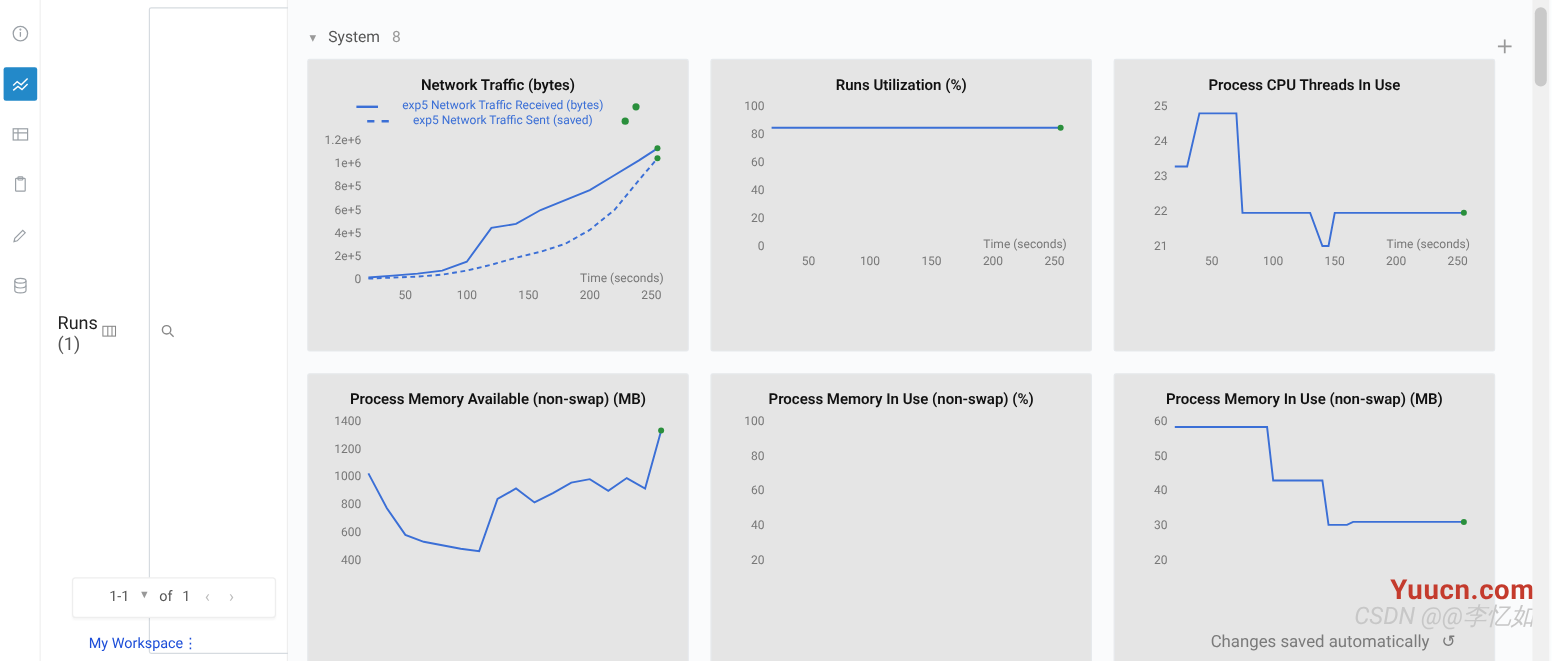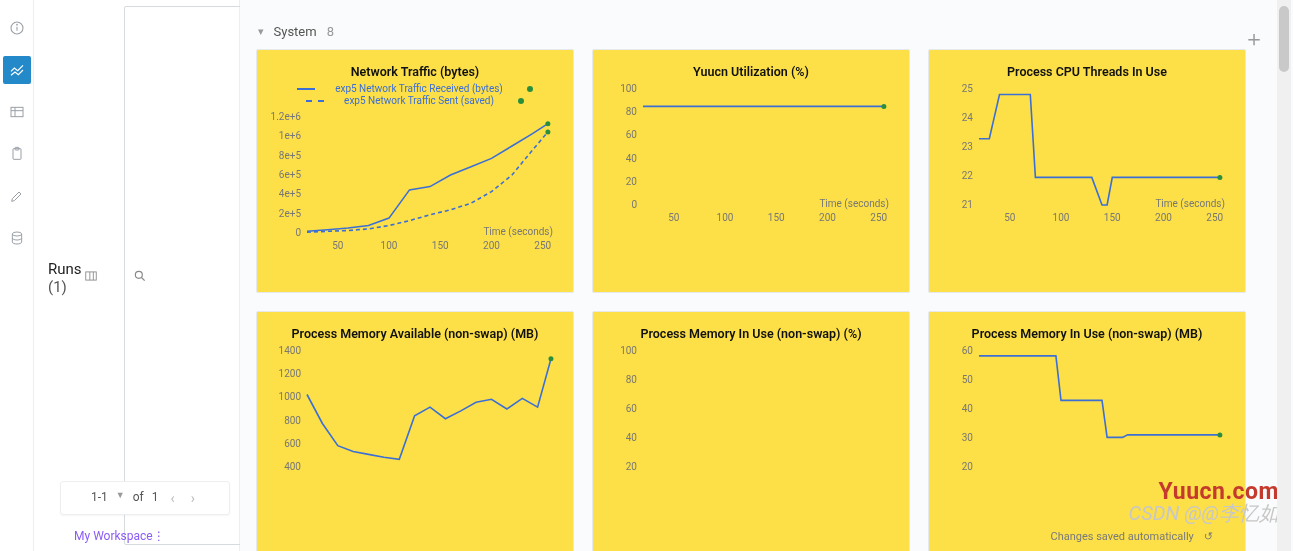--- a/index.html
+++ b/index.html
@@ -24,30 +24,30 @@
   .toolbar svg { stroke:#888;}
   .runs-list { border-top:1px solid #eee; }
   .runs-row { display:flex; align-items:center; gap:10px; padding:10px 14px; border-bottom:1px solid #eee;}
   .runs-row.header { color:#777; }
   .runs-row.header .sub { color:#bbb; font-size:12px;}
   .eye { width:16px; height:16px; display:inline-flex; align-items:center; justify-content:center;}
   .dot { width:12px; height:12px; border-radius:50%; display:inline-block;}
   .statusdot { width:6px; height:6px; border-radius:50%; display:inline-block; margin-left:6px;}
   .pager { position:absolute; bottom:36px; left:60px; width:170px; background:#fff; border:1px solid #eee; border-radius:3px; box-shadow:0 1px 2px rgba(0,0,0,.04); display:flex; justify-content:center; gap:8px; padding:8px 10px; font-size:12px; color:#555;}
   .pager .arrow { color:#bbb; font-size:14px; padding:0 4px;}
-  .footer-left { position:absolute; bottom:8px; left:74px; font-size:12px; color:#8b5cf6; display:flex; align-items:center; }
-  .footer-right { position:absolute; bottom:8px; right:80px; font-size:11px; color:#7a7a7a; display:flex; align-items:flex-end; gap:10px;margin-left:32px;}
+  .footer-left { position:absolute; bottom:8px; left:74px; font-size:12px; color:#1d4ed8; display:flex; align-items:center; }
+  .footer-right { position:absolute; bottom:8px; right:80px; font-size:14px; color:#7a7a7a; display:flex; align-items:flex-end; gap:10px;margin-left:32px;}
   
   .main { flex:1; background:#fafbfc; overflow:hidden; position:relative; padding:6px 16px 0 16px;}
   .section-head { display:flex; align-items:center; gap:10px; color:#555; padding:18px 6px 8px 2px;}
   .section-head .chev { color:#999; font-size:11px;}
   .section-head .badge { color:#999; font-size:13px;}
   .addbtn { position:absolute; right:28px; top:28px; color:#999; font-size:22px; line-height:1;}
   .grid { display:flex; flex-wrap:wrap; gap:18px; padding-top:2px;}
-  .chart-card { width:318px; height:244px; background:#fde047; border:1px solid #e6e9ec; border-radius:2px; position:relative; padding:8px 6px 16px 6px;}
+  .chart-card { width:318px; height:244px; background:#e5e5e5; border:1px solid #e6e9ec; border-radius:2px; position:relative; padding:8px 6px 16px 6px;}
   .chart-title { text-align:center; font-size:12.5px; font-weight:600; color:#111; margin:6px 0 4px 0;}
   .legend { text-align:center; font-size:10px; color:#3b6fd6; line-height:1.2; margin-bottom:4px;}
   .legend .row { display:flex; align-items:center; justify-content:center; gap:20px;}
   .legend .sw { width:18px; height:0; border-top:2px solid #3b6fd6; display:inline-block;}
   .legend .sw.dashed { border-top:2px dashed #3b6fd6;}
   .legend .dot2 { width:6px; height:6px; border-radius:50%; background:#2a8f3c; display:inline-block; margin-left:4px;}
   svg.plot { display:block; }
   .axis-label { fill:#777; font-size:10px;}
   .watermark1 { position:absolute; right:14px; bottom:46px; font-size:23px; color:#c43b2d; font-weight:700; letter-spacing:.5px; pointer-events:none;text-align:center;}
   .watermark2 { position:absolute; right:14px; bottom:24px; font-size:20px; color:#c7c7c7; font-style:italic; pointer-events:none;}
@@ -190,21 +190,21 @@
             <text x="228.5" y="138" text-anchor="middle" fill="#777" font-size="10">200</text>
             <text x="279.75" y="138" text-anchor="middle" fill="#777" font-size="10">250</text>
             <text x="290" y="124" text-anchor="end" class="axis-label">Time (seconds)</text>
             <path d="M44.0 120.3 L64.5 118.7 L85.0 117.0 L105.5 114.5 L126.0 107.1 L146.5 78.9 L167.0 75.6 L187.5 64.0 L208.0 55.7 L228.5 47.4 L249.0 35.0 L269.5 22.6 L284.9 12.6 " fill="none" stroke="#3b6fd6" stroke-width="1.6"></path>
             <circle cx="284.875" cy="12.628571428571433" r="2.5" fill="#2a8f3c"></circle>
             <path d="M44.0 121.2 L64.5 120.3 L85.0 119.5 L105.5 117.9 L126.0 114.5 L146.5 109.6 L167.0 103.8 L187.5 98.8 L208.0 92.2 L228.5 80.6 L249.0 64.0 L269.5 39.1 L284.9 20.9 " fill="none" stroke="#3b6fd6" stroke-width="1.6" stroke-dasharray="4 3"></path>
             <circle cx="284.875" cy="20.91428571428571" r="2.5" fill="#2a8f3c"></circle>
           </svg>
         </div>
         <div class="chart-card">
-          <div class="chart-title">Yuucn Utilization (%)</div>
+          <div class="chart-title">Runs Utilization (%)</div>
           <svg class="plot" width="300" height="150">
             <text x="38" y="125" text-anchor="end" fill="#777" font-size="10">0</text>
             <text x="38" y="101.8" text-anchor="end" fill="#777" font-size="10">20</text>
             <text x="38" y="78.6" text-anchor="end" fill="#777" font-size="10">40</text>
             <text x="38" y="55.400000000000006" text-anchor="end" fill="#777" font-size="10">60</text>
             <text x="38" y="32.19999999999999" text-anchor="end" fill="#777" font-size="10">80</text>
             <text x="38" y="9" text-anchor="end" fill="#777" font-size="10">100</text>
             <text x="74.75" y="138" text-anchor="middle" fill="#777" font-size="10">50</text>
             <text x="126" y="138" text-anchor="middle" fill="#777" font-size="10">100</text>
             <text x="177.25" y="138" text-anchor="middle" fill="#777" font-size="10">150</text>

